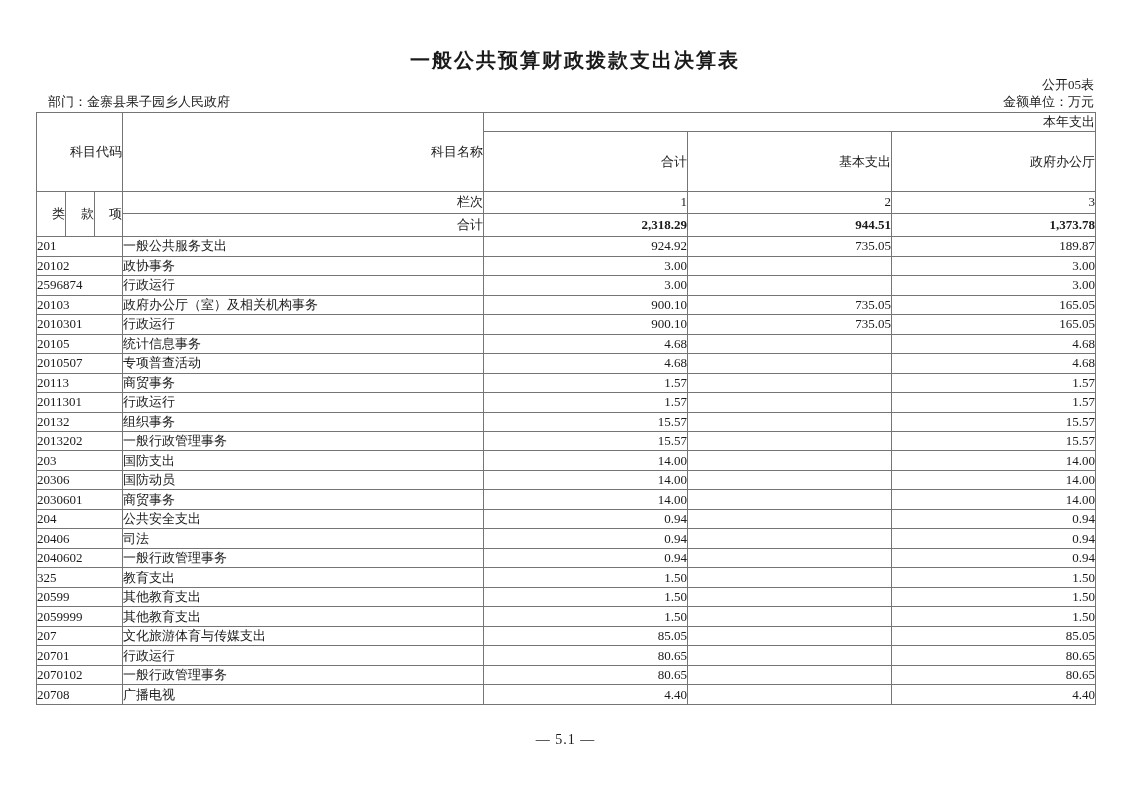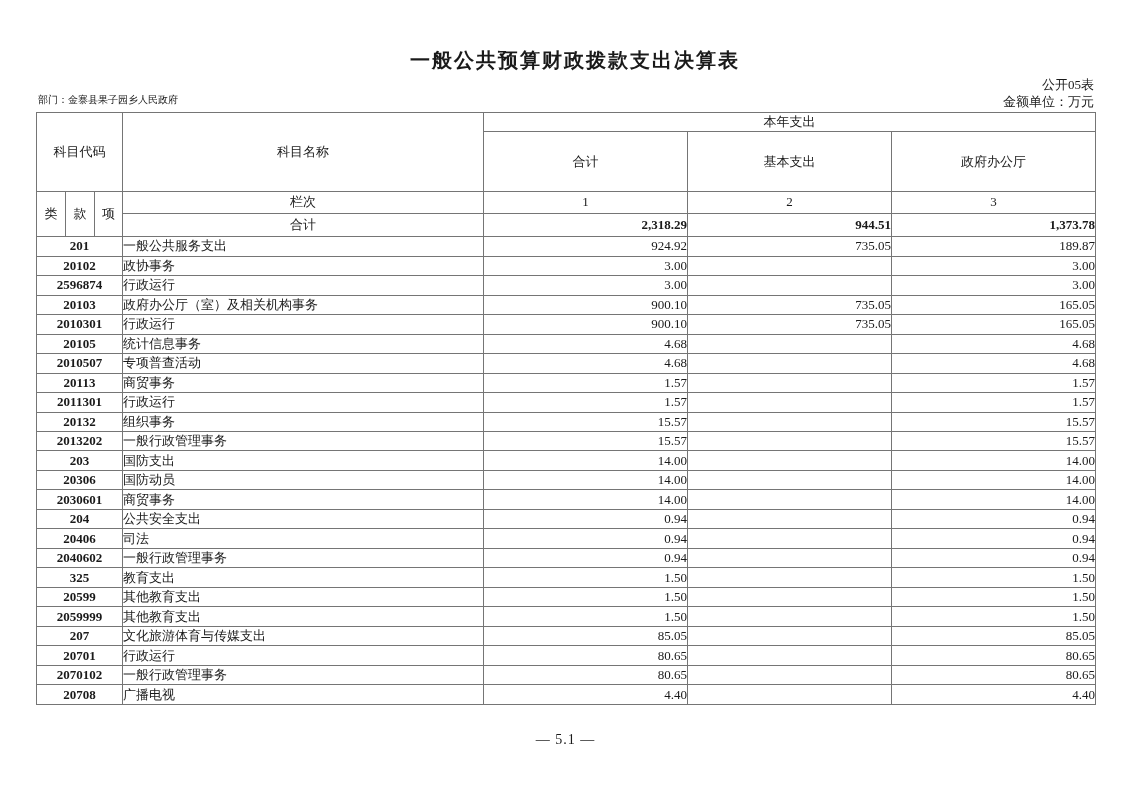--- a/index.html
+++ b/index.html
@@ -15,46 +15,46 @@
     position:absolute; top:47px; left:0; width:100%;
     text-align:center;
     font-family:"Liberation Sans","DejaVu Sans",sans-serif;
     font-weight:bold; font-size:20px; letter-spacing:2px;margin-left:14px;
   }
   .table-code {
     position:absolute; top:76px; right:28px;
     font-size:13px;
   }
   .dept-line {
-    position:absolute; top:93px; left:38px;
-    font-size:10px;
+    position:absolute; top:93px; left:48px;
+    font-size:13px;
   }
   .unit-line {
     position:absolute; top:93px; right:28px;
     font-size:13px;
   }
   table.budget {
     position:absolute; top:112px; left:36px;
     width:1059px; height:593px;
     border-collapse:collapse; table-layout:fixed;
   }
   table.budget td {
     border:1px solid #757575;
     padding:0;
     font-size:13px;
     overflow:hidden;
     white-space:nowrap;
     vertical-align:middle;
   }
-  td.hc { text-align:center; }
+  td.hc { text-align:right; }
   tr.r1 td { height:15px; }
   tr.r2 td { height:57px; }
   tr.r3 td { height:20px; }
   tr.r4 td { height:22px; }
-  td.code  { text-align:center; padding-left:4px;font-weight:bold; }
+  td.code  { text-align:left; padding-left:4px; }
   td.name  { text-align:left; padding-left:5px; }
   td.num   { text-align:right; padding-right:4px; }
   tr.r4 td.num { font-weight:bold;margin-top:16px; }
   .page-footer {
     position:absolute; top:732px; left:36px; width:1059px;
     text-align:center; font-size:14px; letter-spacing:1px;
   }
 </style>
 </head>
 <body>

